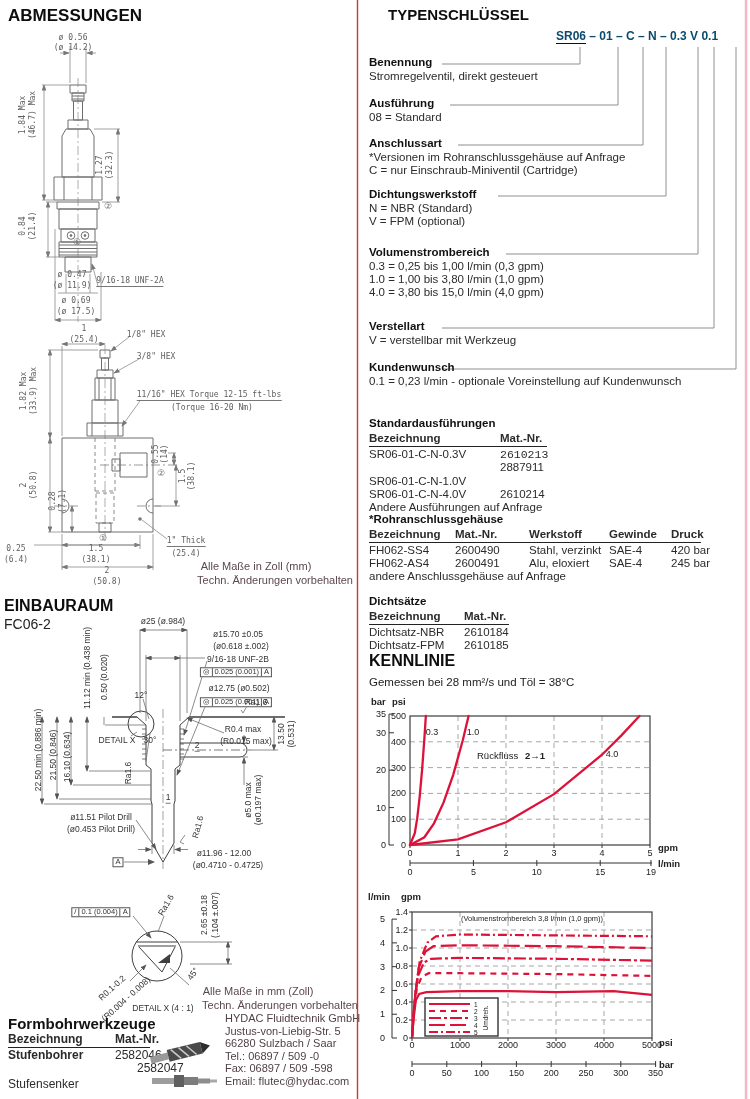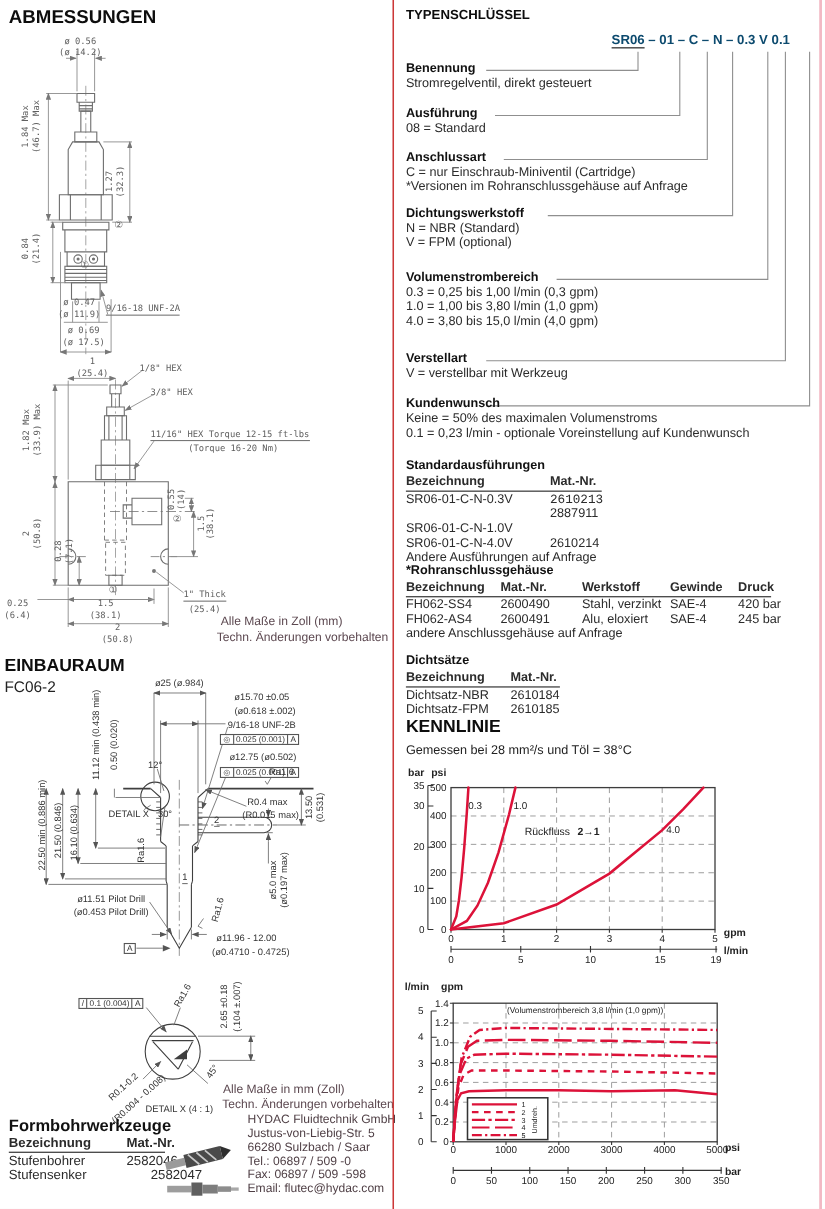--- a/index.html
+++ b/index.html
@@ -225,25 +225,25 @@
       </span><span class="dlbl" style="left: 166px; top: 19px; transform: translate(-50%, -50%) rotate(-60deg);">Ra1.6</span><span class="dlbl" style="left: 204px; top: 29px; transform: translate(-50%, -50%) rotate(-90deg);">2.65 ±0.18</span><span class="dlbl" style="left: 215px; top: 29px; transform: translate(-50%, -50%) rotate(-90deg);">(.104 ±.007)</span><span class="dlbl" style="left: 112px; top: 102px; transform: translate(-50%, -50%) rotate(-42deg);">R0.1-0.2</span><span class="dlbl" style="left: 126px; top: 113px; transform: translate(-50%, -50%) rotate(-42deg);">(R0.004 - 0.008)</span><span class="dlbl" style="left: 193px; top: 88px; transform: translate(-50%, -50%) rotate(-55deg);">45°</span><span class="dlbl" style="left: 163px; top: 122px; transform: translate(-50%, -50%);">DETAIL X  (4 : 1)</span><span class="dlbl note" style="left: 258px; top: 105px; transform: translate(-50%, -50%);">Alle Maße in mm (Zoll)</span><span class="dlbl note" style="left: 280px; top: 119px; transform: translate(-50%, -50%);">Techn. Änderungen vorbehalten</span></div>
 
   <div class="tbl" style="left:8px;top:1018px">
     <div class="ttitle" style="font-size:15px">Formbohrwerkzeuge</div>
     <div style="width:142px;font-size:12px">
         <div class="trow head">
           <div class="tcell" style="width: 107px;">Bezeichnung</div>
           <div class="tcell" style="width: 62px;">Mat.-Nr.</div>
         </div>
         <div class="trow">
-          <div class="tcell" style="width: 107px;">Stufenbohrer</div>
+          <div class="tcell" style="width: 107px; font-weight: bold;">Stufenbohrer</div>
           <div class="tcell" style="width: 62px;">2582046</div>
         </div>
         <div class="trow">
-          <div class="tcell" style="width: 107px;">Stufensenker</div>
+          <div class="tcell" style="width: 107px; margin-top: 16px;">Stufensenker</div>
           <div class="tcell" style="width: 62px; margin-left: 22px;">2582047</div>
         </div>
       </div>
   </div>
   <svg class="lay" style="left:148px;top:1040px" width="84" height="56" viewBox="0 0 84 56">
     <g transform="rotate(-14 30 14)">
       <rect x="2" y="10" width="18" height="7" fill="#9a9a9a"></rect>
       <rect x="20" y="7.5" width="34" height="12" fill="#4a4a4a"></rect>
       <path d="M24,8 L32,19 M32,8 L40,19 M40,8 L48,19" stroke="#c9c9c9" stroke-width="1.6"></path>
       <path d="M54,7.5 L63,13.5 L54,19.5 Z" fill="#2e2e2e"></path>
@@ -259,21 +259,21 @@
 
   <div class="addr">
     <div>HYDAC Fluidtechnik GmbH</div>
     <div>Justus-von-Liebig-Str. 5</div>
     <div>66280 Sulzbach / Saar</div>
     <div>Tel.:   06897 / 509 -0</div>
     <div>Fax:   06897 / 509 -598</div>
     <div>Email: flutec@hydac.com</div>
   </div>
 
-  <div class="h1" style="left:369px;top:6px;font-size:12px">TYPENSCHLÜSSEL</div>
+  <div class="h1" style="left:388px;top:6px;font-size:15px">TYPENSCHLÜSSEL</div>
 
   <div class="code"><span class="model">SR06</span><span> – 01 – C – N – 0.3 V 0.1</span></div>
 
   <svg class="lay" width="750" height="1099" viewBox="0 0 750 1099">
     <g fill="none" stroke="#8f8f8f" stroke-width="1">
       <path d="M442,64 H580 V47"></path>
       <path d="M450,105 H618 V47"></path>
       <path d="M458,145 H643 V47"></path>
       <path d="M498,196 H666 V47"></path>
       <path d="M506,254 H698 V47"></path>
@@ -287,41 +287,40 @@
   <div class="sec" style="top:56px">
     <div class="sec-h">Benennung</div>
     <div class="sec-l">Stromregelventil, direkt gesteuert</div>
   </div>
   <div class="sec" style="top:97px">
     <div class="sec-h">Ausführung</div>
     <div class="sec-l">08 = Standard</div>
   </div>
   <div class="sec" style="top:137px">
     <div class="sec-h">Anschlussart</div>
+    <div class="sec-l">*Versionen im Rohranschlussgehäuse auf Anfrage</div>
     <div class="sec-l">C = nur Einschraub-Miniventil (Cartridge)</div>
-    <div class="sec-l">*Versionen im Rohranschlussgehäuse auf Anfrage</div>
   </div>
   <div class="sec" style="top:188px">
     <div class="sec-h">Dichtungswerkstoff</div>
     <div class="sec-l">N = NBR (Standard)</div>
     <div class="sec-l">V = FPM (optional)</div>
   </div>
   <div class="sec" style="top:246px">
     <div class="sec-h">Volumenstrombereich</div>
     <div class="sec-l">0.3 = 0,25 bis 1,00 l/min (0,3 gpm)</div>
     <div class="sec-l">1.0 = 1,00 bis 3,80 l/min (1,0 gpm)</div>
     <div class="sec-l">4.0 = 3,80 bis 15,0 l/min (4,0 gpm)</div>
   </div>
   <div class="sec" style="top:320px">
     <div class="sec-h">Verstellart</div>
     <div class="sec-l">V = verstellbar mit Werkzeug</div>
   </div>
   <div class="sec" style="top:361px">
     <div class="sec-h">Kundenwunsch</div>
-    <div class="sec-l">Keine = 50% des maximalen Volumenstroms</div>
     <div class="sec-l">0.1 = 0,23 l/min - optionale Voreinstellung auf Kundenwunsch</div>
   </div>
 
   <div class="tbl" style="top:417px">
     <div class="ttitle">Standardausführungen</div>
     <div style="width:178px">
         <div class="trow head">
           <div class="tcell" style="width: 131px;">Bezeichnung</div>
           <div class="tcell" style="width: 80px;">Mat.-Nr.</div>
         </div>

